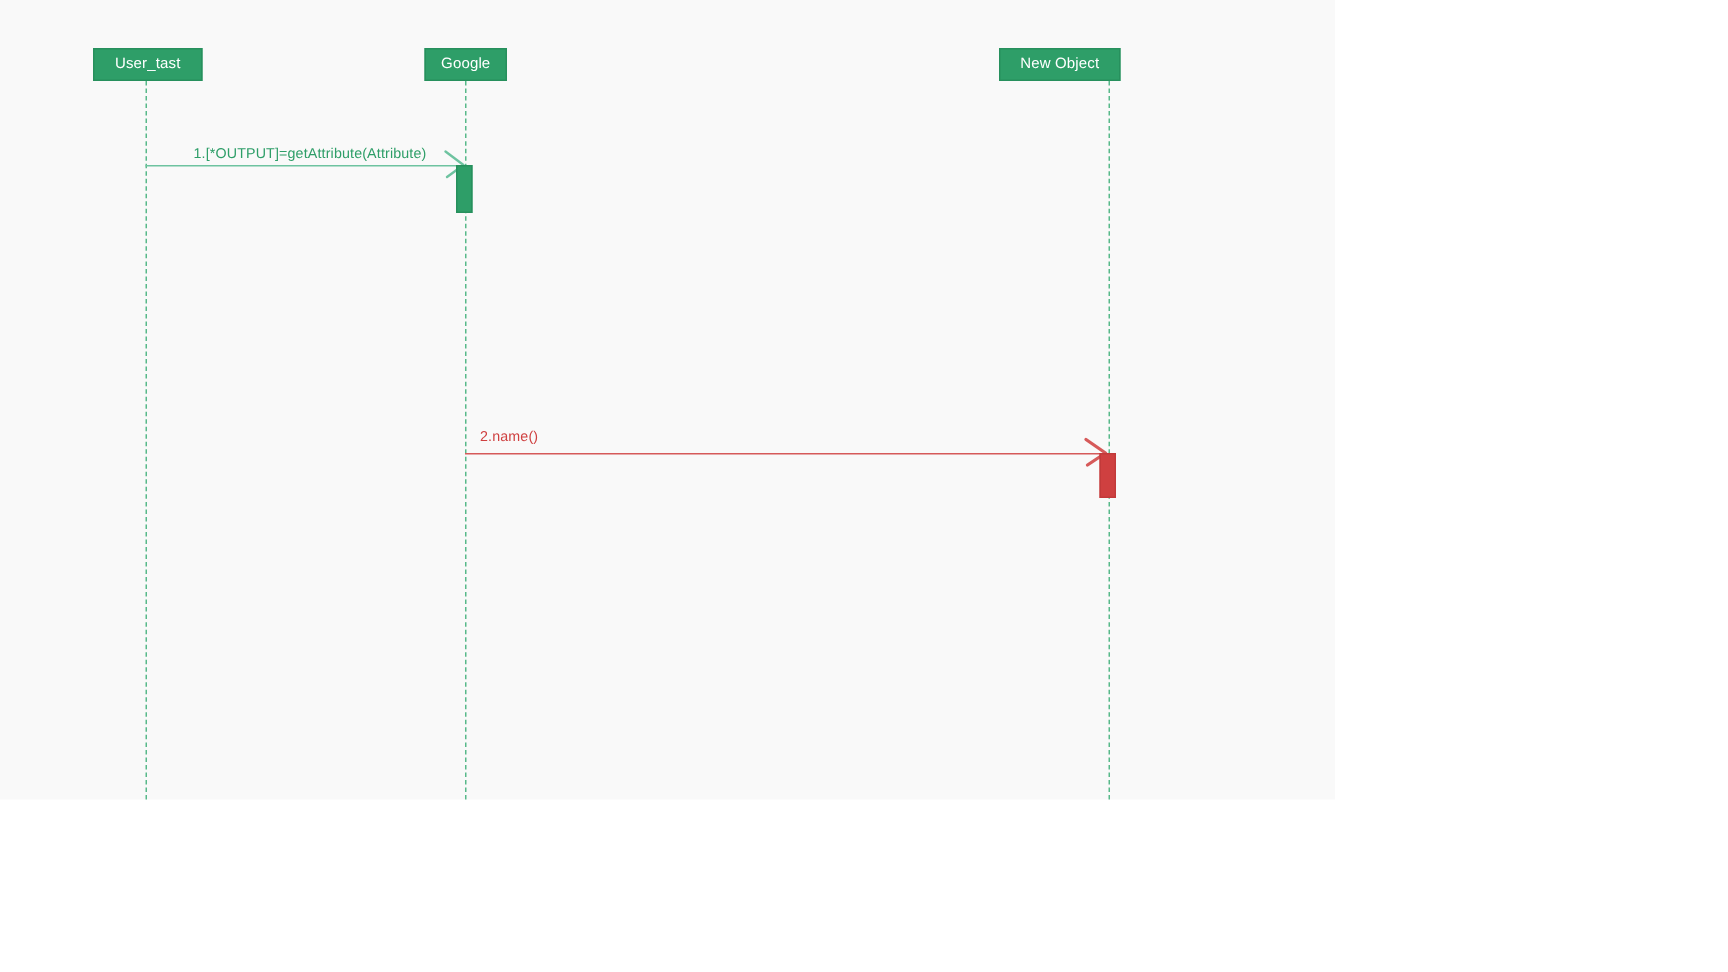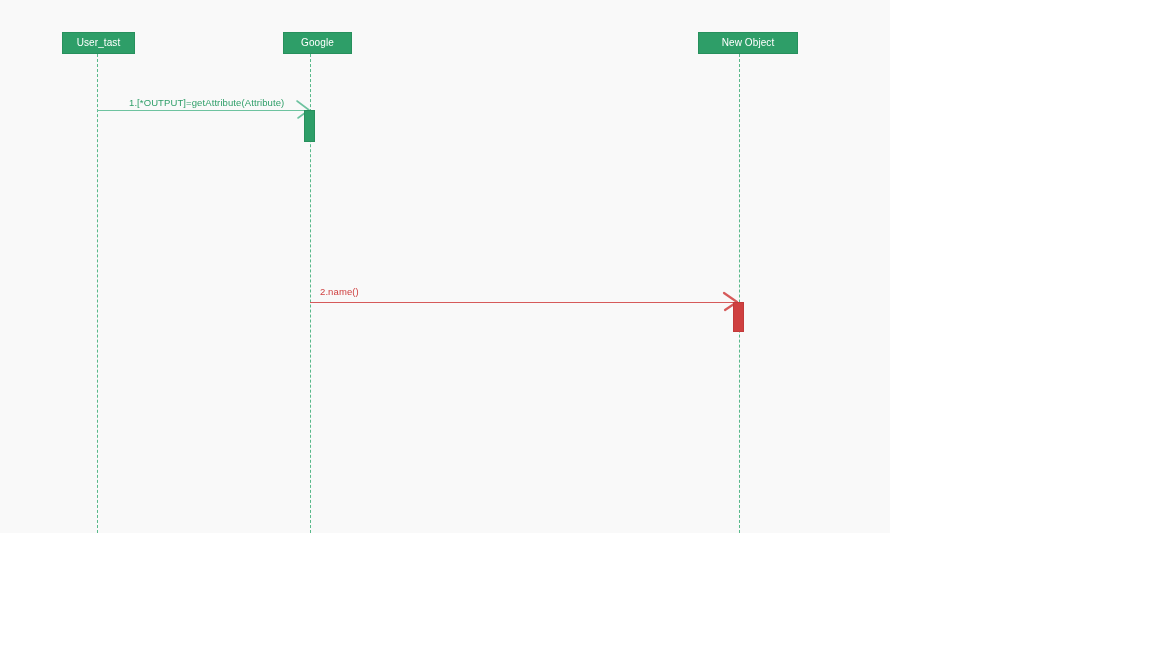--- a/index.html
+++ b/index.html
@@ -89,23 +89,23 @@
 <body>
 
 <div id="canvas">
 
   <div class="lifeline" style="left:97px;"></div>
   <div class="lifeline" style="left:310px;"></div>
   <div class="lifeline" style="left:739px;"></div>
 
   <div class="participant" style="left:62px; top:32px; width:73px;">User_tast</div>
 
-  <div class="participant" style="left:283px; top:32px; width:69px;">Google</div>
+  <div class="participant" style="left:283px; top:32px; width:55px;">Google</div>
 
-  <div class="participant" style="left:698px; top:32px; width:100px;">New Object</div>
+  <div class="participant" style="left:666px; top:32px; width:81px;">New Object</div>
 
   <div class="msg-label green" style="left:105px; top:97px;margin-left:24px;">1.[*OUTPUT]=getAttribute(Attribute)</div>
 
   <div class="msg-line green" style="left:97px; top:110px; width:210px;"></div>
 
   <svg class="arrowhead" style="left:295px; top:100px;" width="18" height="20" viewBox="0 0 18 20">
     <path d="M 2 1 L 14 10 L 3 18" fill="none" stroke="#6ec3a0" stroke-width="1.6" stroke-linecap="round" stroke-linejoin="round"></path>
   </svg>
 
   <div class="activation green" style="left:304px; top:110px; height:32px;"></div>

